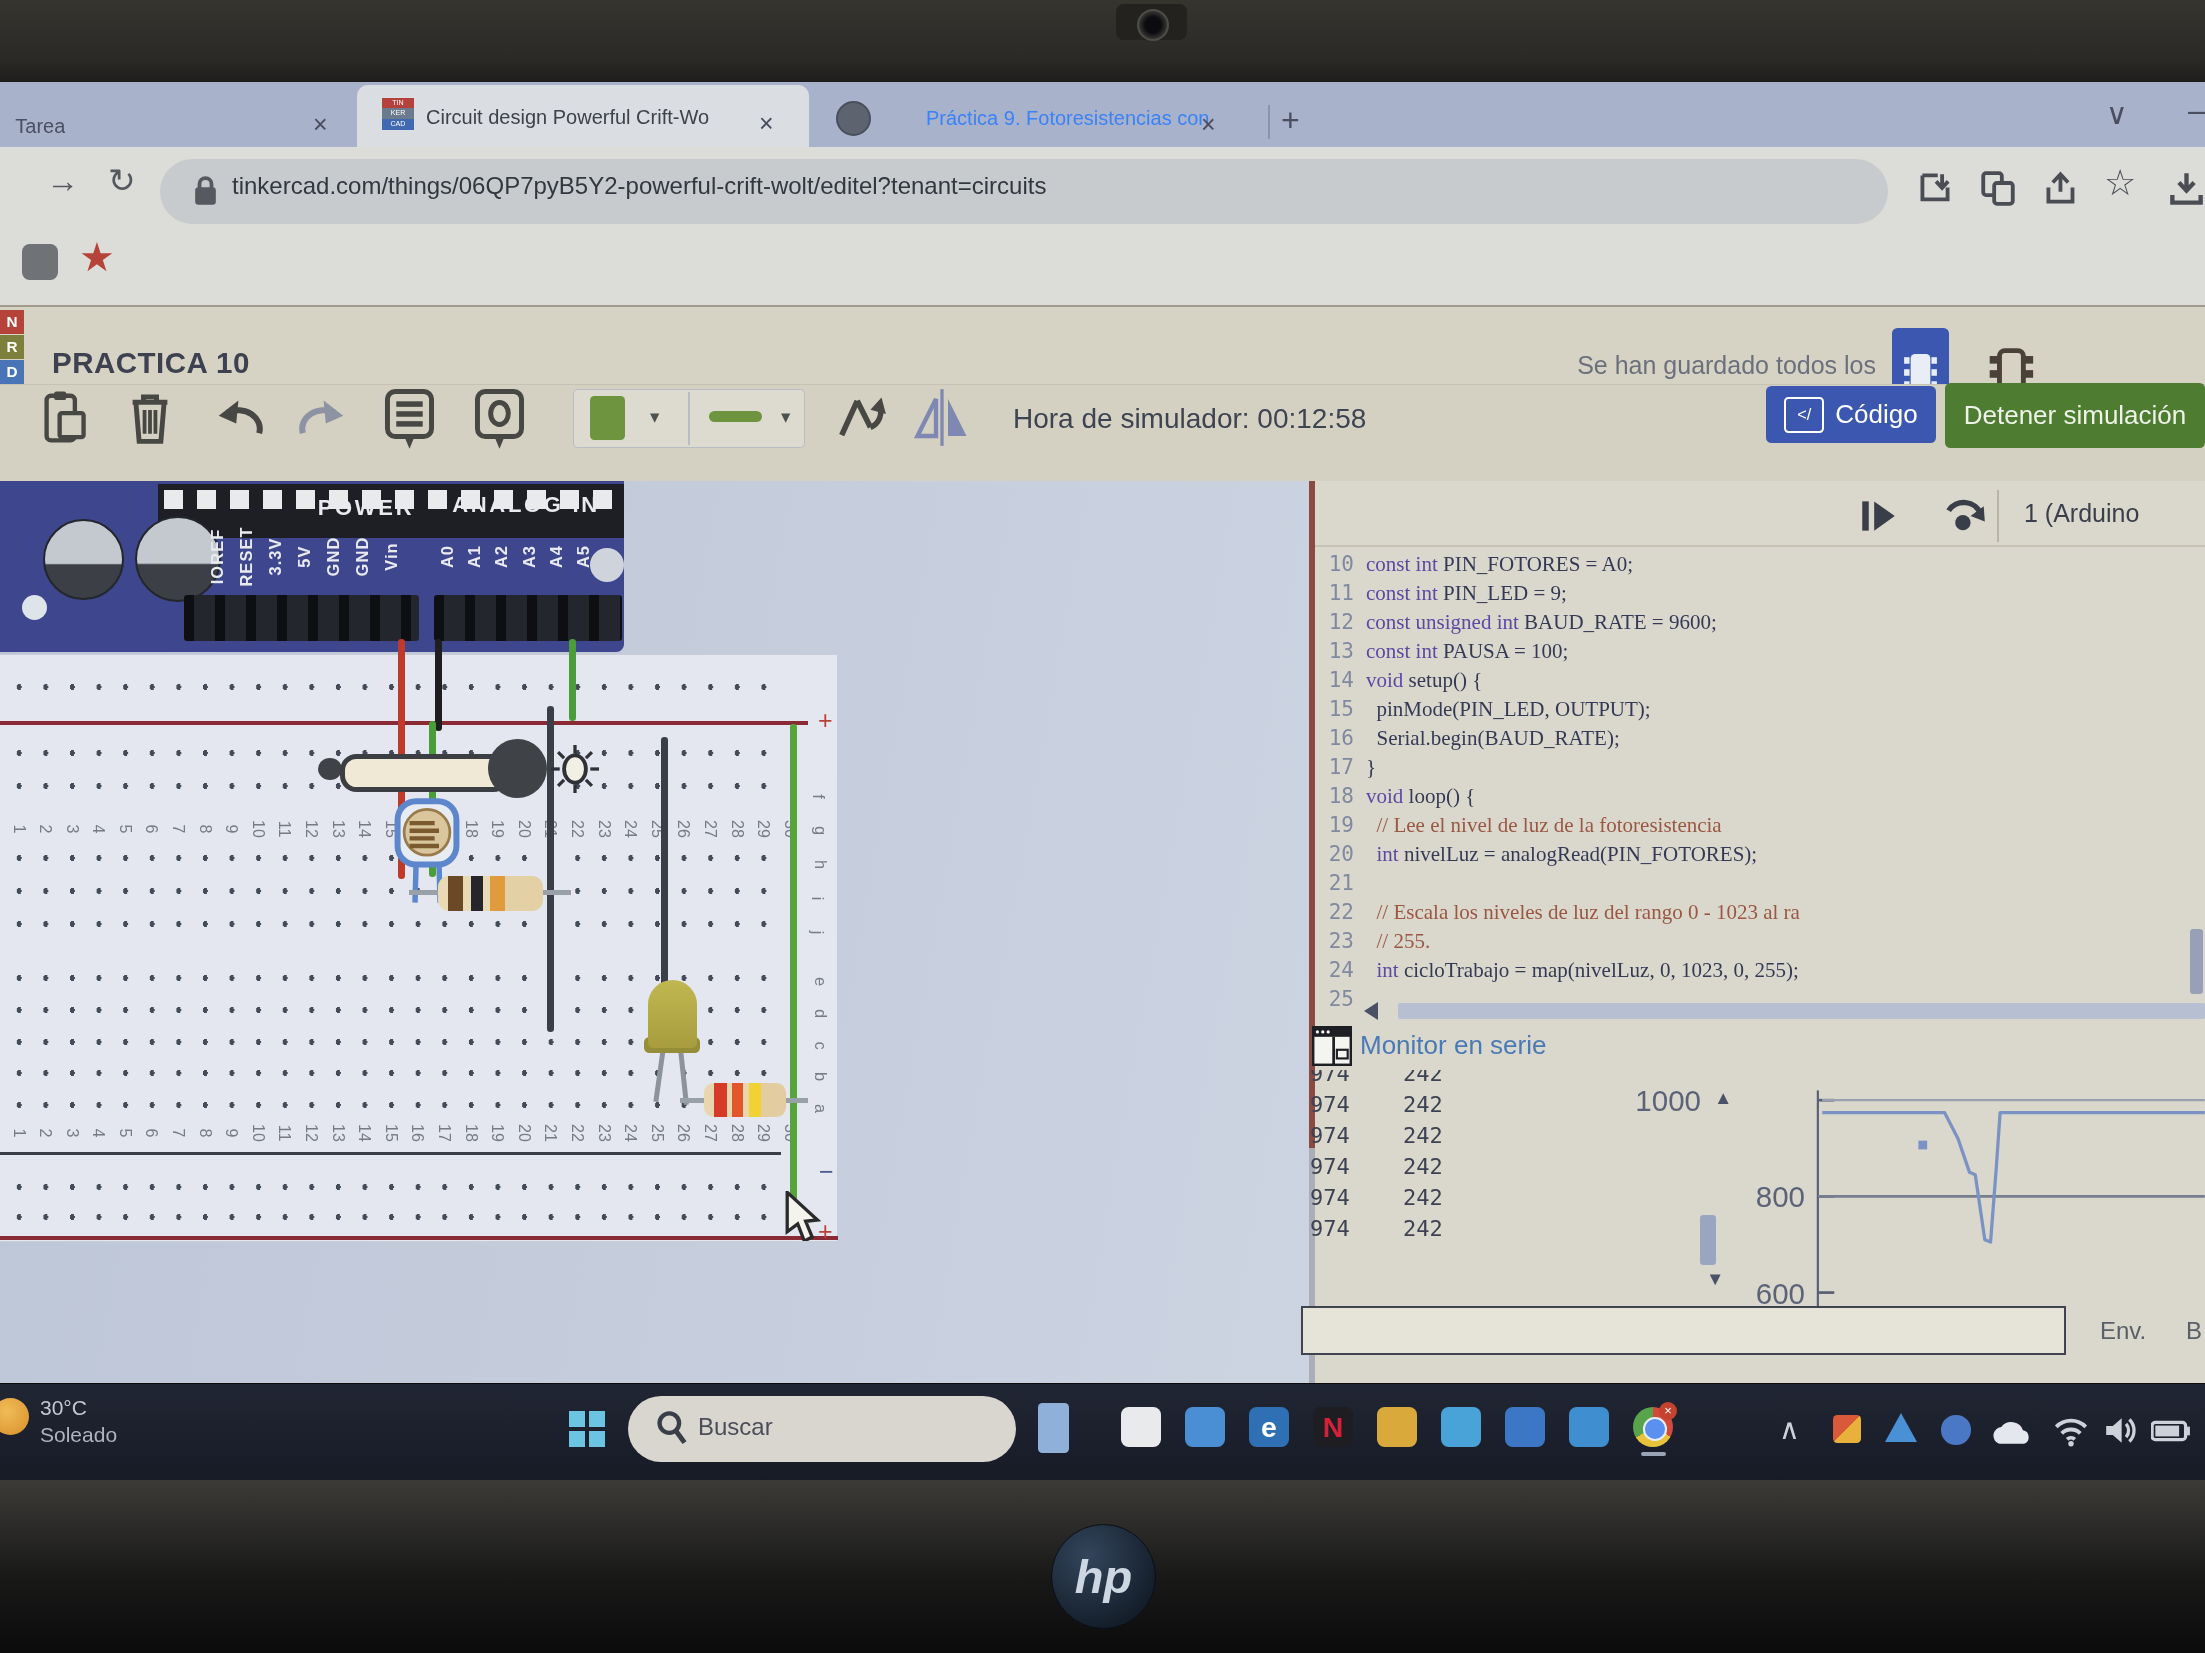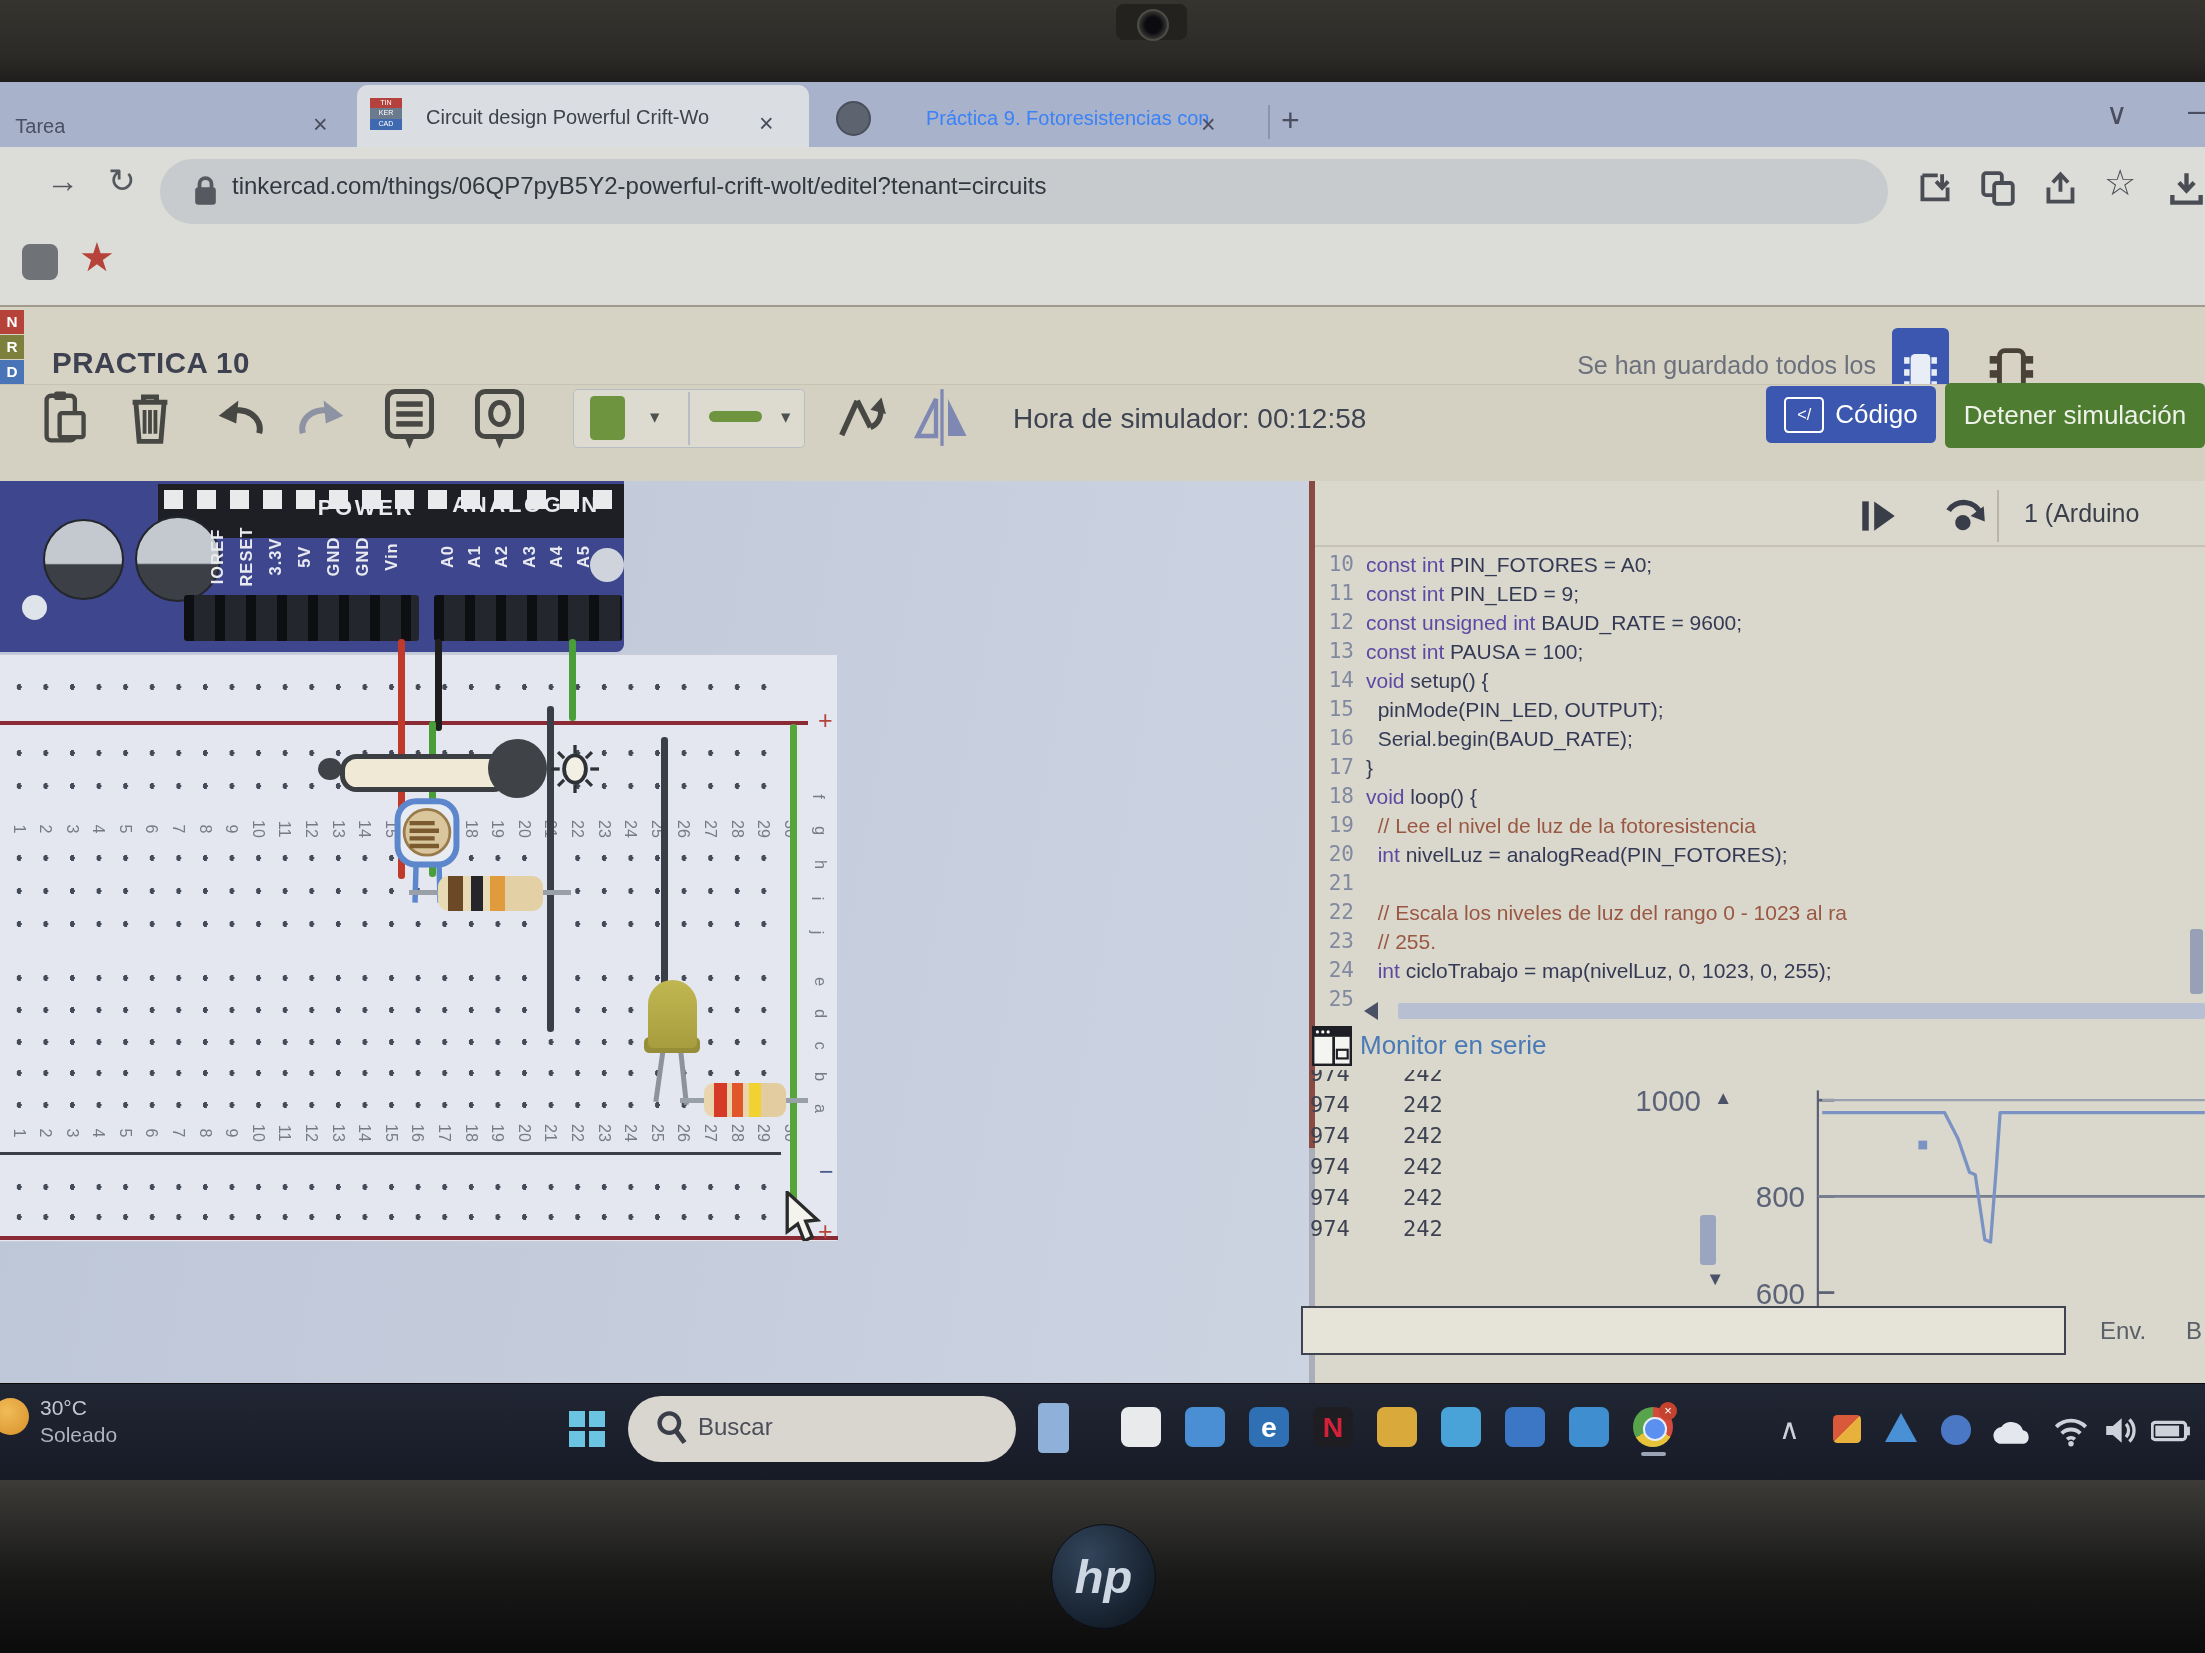--- a/index.html
+++ b/index.html
@@ -51,21 +51,21 @@
   
   .dlg{left:825px;top:482px;width:454px;height:131px;z-index:6;box-shadow:0 4.4px 16.4px rgba(20,30,60,.35);}
   .dlg-head{width:454px;height:62px;background:#2e53b6;display:flex;align-items:center;}
   .dlg-title{color:#f0f2f8;font-size:26px;padding-left:19.7px;}
   .dlg-body{width:450px;height:67px;background:#cfd5df;border:2.2px solid #2e53b6;border-top:none;position:relative;}
   .dlg-chip{position:absolute;left:7.7px;top:4.4px;width:120px;height:56px;background:#3f5cb8;color:#fff;font-size:25px;display:flex;align-items:center;justify-content:center;border-radius:2.2px;}
   .dlg-input{position:absolute;left:129px;top:5.5px;width:316px;height:54px;background:#f0edda;border-top:2.2px solid #2e53b6;border-bottom:2.2px solid #2e53b6;font-size:26px;color:#3a4a9a;display:flex;align-items:center;padding-left:11px;box-sizing:border-box;}
   
   .code-line{display:flex;height:29px;line-height:29px;font-family:"DejaVu Sans Mono",monospace;font-size:21px;}
   .code-line .ln{width:39px;text-align:right;padding-right:12px;color:#8089a0;flex:none;}
-  .code-line pre{margin:0;font-family:Liberation Sans, sans-serif;color:#343a56;white-space:pre;}
+  .code-line pre{margin:0;font-family:Liberation Serif, serif;color:#343a56;white-space:pre;}
   .kw{color:#5c49a4;}
   .cm{color:#9a5743;}
   .srow{height:31px;line-height:31px;font-family:"DejaVu Sans Mono",monospace;font-size:22px;color:#3c4252;}
   .srow span{display:inline-block;width:93px;}
   .ytick{width:77px;text-align:right;font-size:29.5px;color:#5c6378;}
   
   .taskbar{left:0;top:1384px;width:2205px;height:96px;background:linear-gradient(180deg,#212634,#171b26);}
   .appicon{width:40px;height:40px;border-radius:7.7px;}
   .tray-glyph{color:#cdd2da;}
   .search-pill{left:628px;top:1396px;width:388px;height:66px;border-radius:33px;background:#d8d6ce;}
@@ -77,21 +77,21 @@
 <div class="photo">
 
   <div class="abs bezel-top"></div>
   <div class="abs cam"></div>
   <div class="abs cam-lens"></div>
 
   <div class="abs tabstrip"></div>
   <div class="abs tab-label" style="left:15.3px;top:115px;color:#4a4f63;">Tarea</div>
   <div class="abs tab-x" style="left:313px;top:110px;">×</div>
   <div class="abs tab-active"></div>
-  <div class="abs" style="left:370px;top:98px;width:32px;height:32px;">
+  <div class="abs" style="left:382px;top:98px;width:32px;height:32px;">
     <div style="height:10.4px;background:#b5413c;color:#fff;font-size:7.1px;text-align:center;line-height:10.4px;">TIN</div>
     <div style="height:10.4px;background:#6b7b8d;color:#fff;font-size:7.1px;text-align:center;line-height:10.4px;">KER</div>
     <div style="height:11px;background:#3f69b0;color:#fff;font-size:7.1px;text-align:center;line-height:11px;">CAD</div>
   </div>
   <div class="abs tab-label" style="left:426px;top:106px;width:323px;">Circuit design Powerful Crift-Wo</div>
   <div class="abs tab-x" style="left:759px;top:109px;">×</div>
   <div class="abs" style="left:836px;top:101px;width:31px;height:31px;border-radius:50%;background:#5d6470;border:2.2px solid #494f5a;"></div>
   <div class="abs tab-label" style="left:926px;top:107px;width:317px;color:#3b82f6;">Práctica 9. Fotoresistencias con</div>
   <div class="abs tab-x" style="left:1201px;top:110px;">×</div>
   <div class="abs" style="left:1268px;top:105px;width:1.6px;height:34px;background:#8c94a8;"></div>

